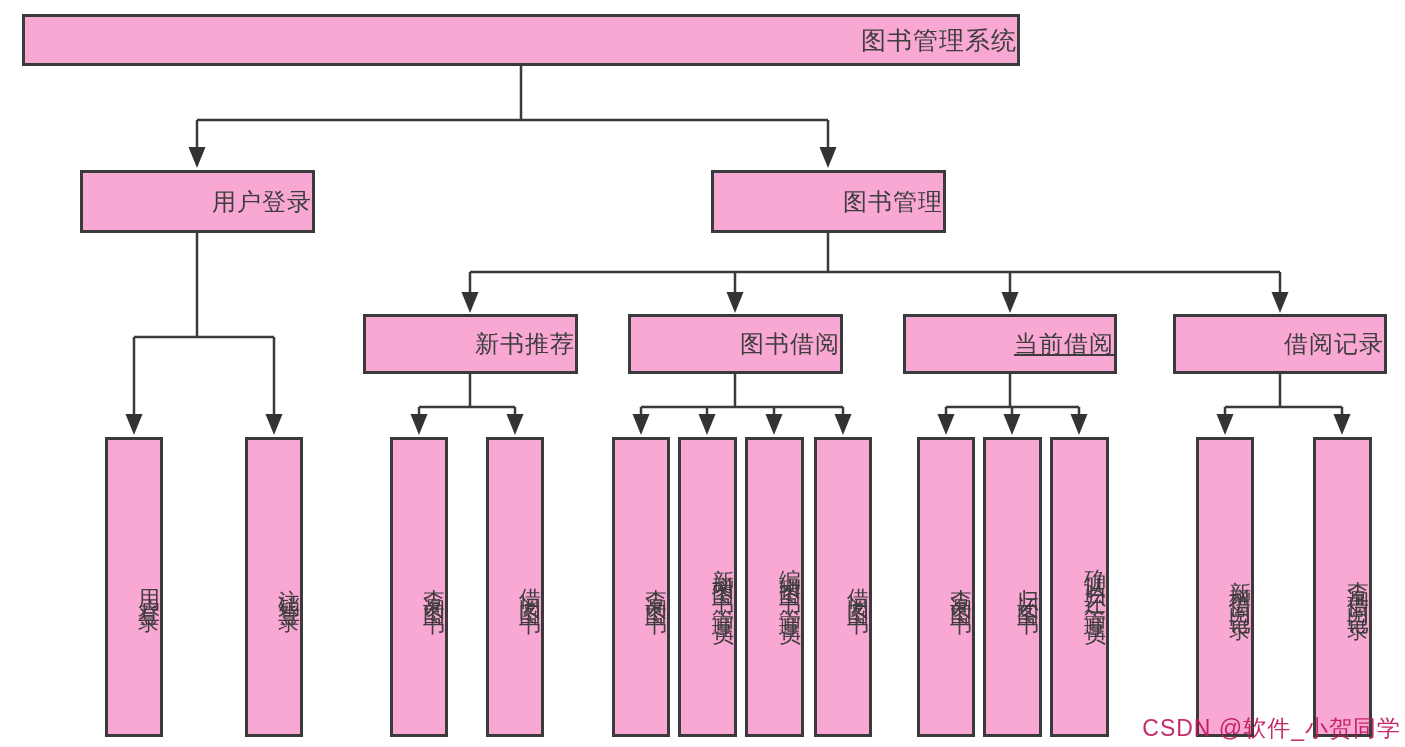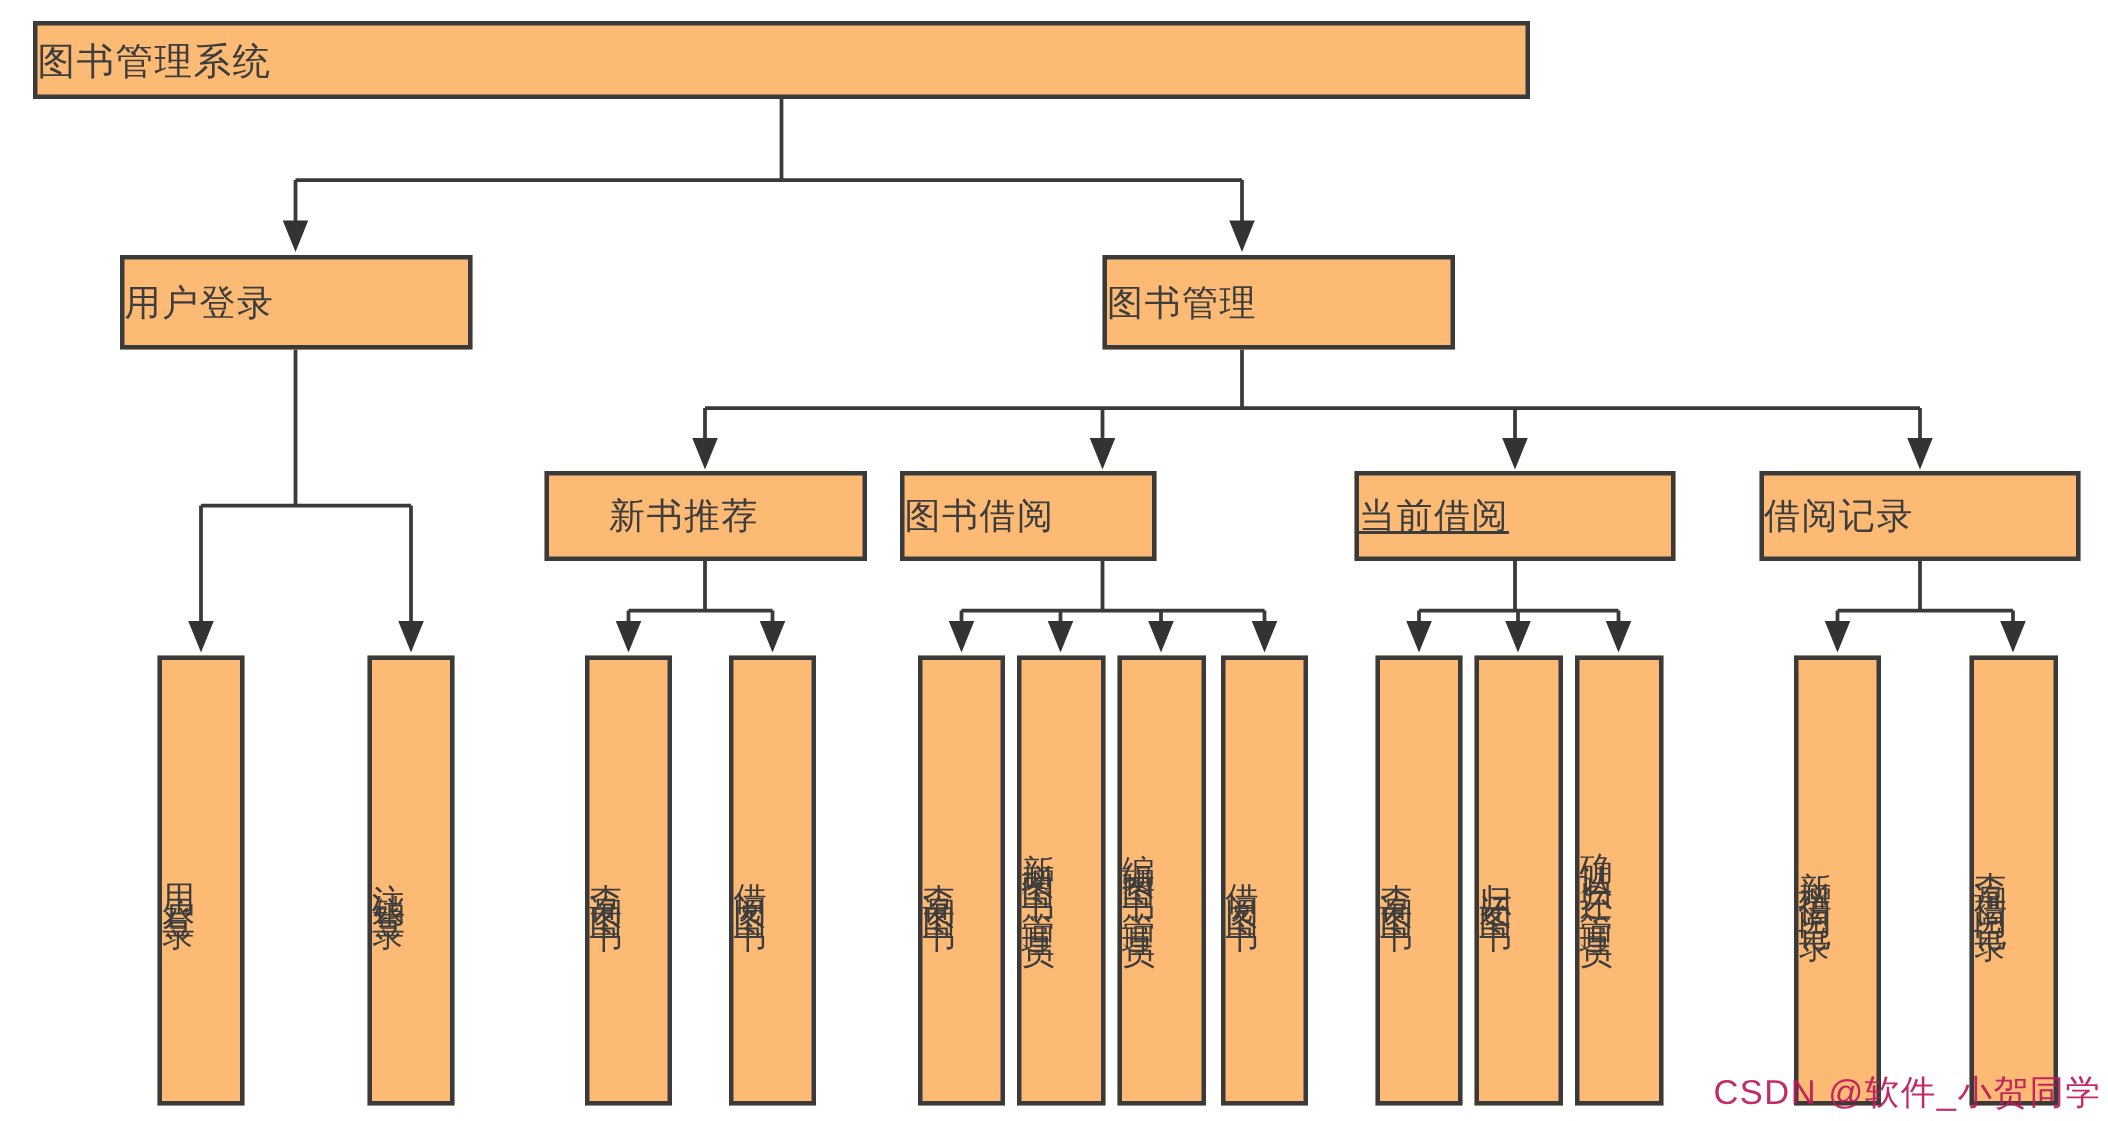--- a/index.html
+++ b/index.html
@@ -5,22 +5,22 @@
   html, body { margin:0; padding:0; }
   body {
     width:1405px; height:747px; position:relative; overflow:hidden;
     background:#ffffff;
     font-family:"Liberation Sans", sans-serif;
   }
   #stage { position:absolute; left:0; top:0; width:1405px; height:747px; }
   svg.connectors { position:absolute; left:0; top:0; z-index:0; }
   .box {
     position:absolute; box-sizing:border-box; z-index:1;
-    border:3px solid #3a3a3a; background:#fdba74;
-    display:flex; align-items:center; justify-content:flex-start;
+    border:3px solid #3a3a3a; background:#f9a8d4;
+    display:flex; align-items:center; justify-content:flex-end;
     color:#3d3d3d;
   }
   .box.h span { font-size:24px; letter-spacing:1px; white-space:nowrap; }
   .box.root span { font-size:25px; }
   .box.v span {
     writing-mode:vertical-rl; text-orientation:mixed;
     font-size:22px; letter-spacing:8px; line-height:1;
     white-space:nowrap;
   }
   .watermark {
@@ -92,28 +92,28 @@
     </g>
   </svg>
 
   <div class="box h root" style="left:22px; top:14px; width:998px; height:52px;">
     <span>图书管理系统</span>
   </div>
 
   <div class="box h" style="left:80px; top:170px; width:235px; height:63px;">
     <span>用户登录</span>
   </div>
-  <div class="box h" style="left:711px; top:170px; width:235px; height:63px;margin-left:24px;">
+  <div class="box h" style="left:711px; top:170px; width:235px; height:63px;">
     <span>图书管理</span>
   </div>
 
   <div class="box h" style="left:363px; top:314px; width:215px; height:60px;padding-left:40px;">
     <span>新书推荐</span>
   </div>
-  <div class="box h" style="left:600px; top:314px; width:171px; height:60px;">
+  <div class="box h" style="left:628px; top:314px; width:215px; height:60px;">
     <span>图书借阅</span>
   </div>
   <div class="box h" style="left:903px; top:314px; width:214px; height:60px;text-decoration:underline;">
     <span>当前借阅</span>
   </div>
   <div class="box h" style="left:1173px; top:314px; width:214px; height:60px;">
     <span>借阅记录</span>
   </div>
 
   <div class="box v" style="left:105px; top:437px; width:58px; height:300px;">

